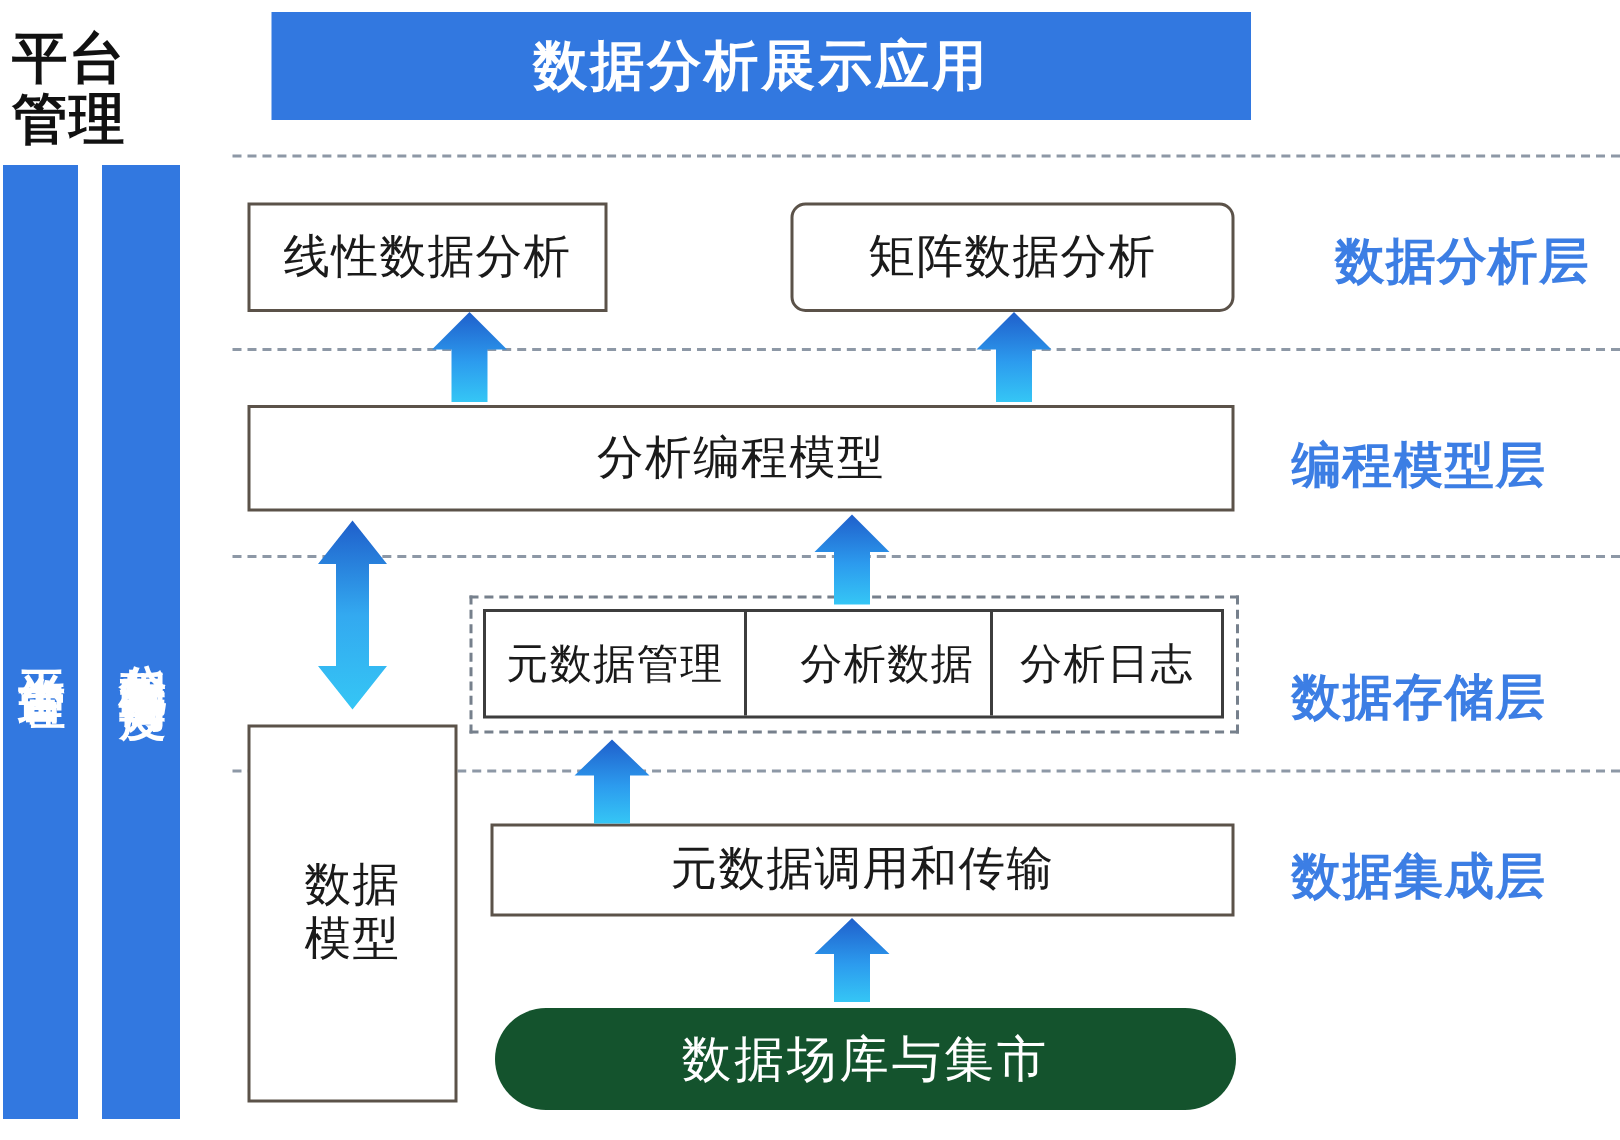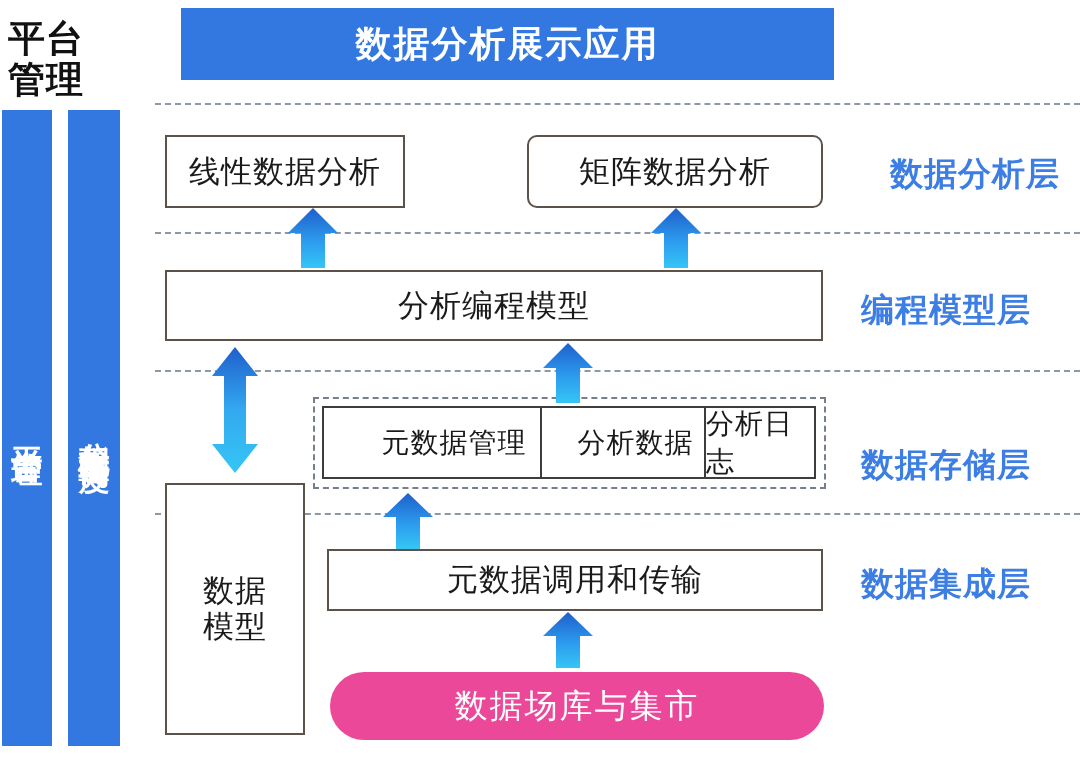--- a/index.html
+++ b/index.html
@@ -121,29 +121,29 @@
     display:flex;
     align-items:center;
     justify-content:center;
     font-size:28px;
     color:#1a1a1a;
     letter-spacing:1px;
     box-sizing:border-box;
     border-right:2px solid #3d3d3d;
   }
   #storage-row .scell:last-child{ border-right:none; }
-  #storage-row .scell.w-meta{ flex:0 0 174px;margin-left:44px; }
+  #storage-row .scell.w-meta{ flex:0 0 174px; }
   #storage-row .scell.w-adata{ flex:0 0 164px;padding-left:25px; }
 
   
   #box-lake{
     position:absolute;
     left:330px; top:672px;
     width:494px; height:68px;
-    background:#ec4899;
+    background:#14532d;
     border-radius:34px;
     display:flex;
     align-items:center;
     justify-content:center;
     color:#ffffff;
     font-size:33px;
     letter-spacing:2px;
   }
 
   

